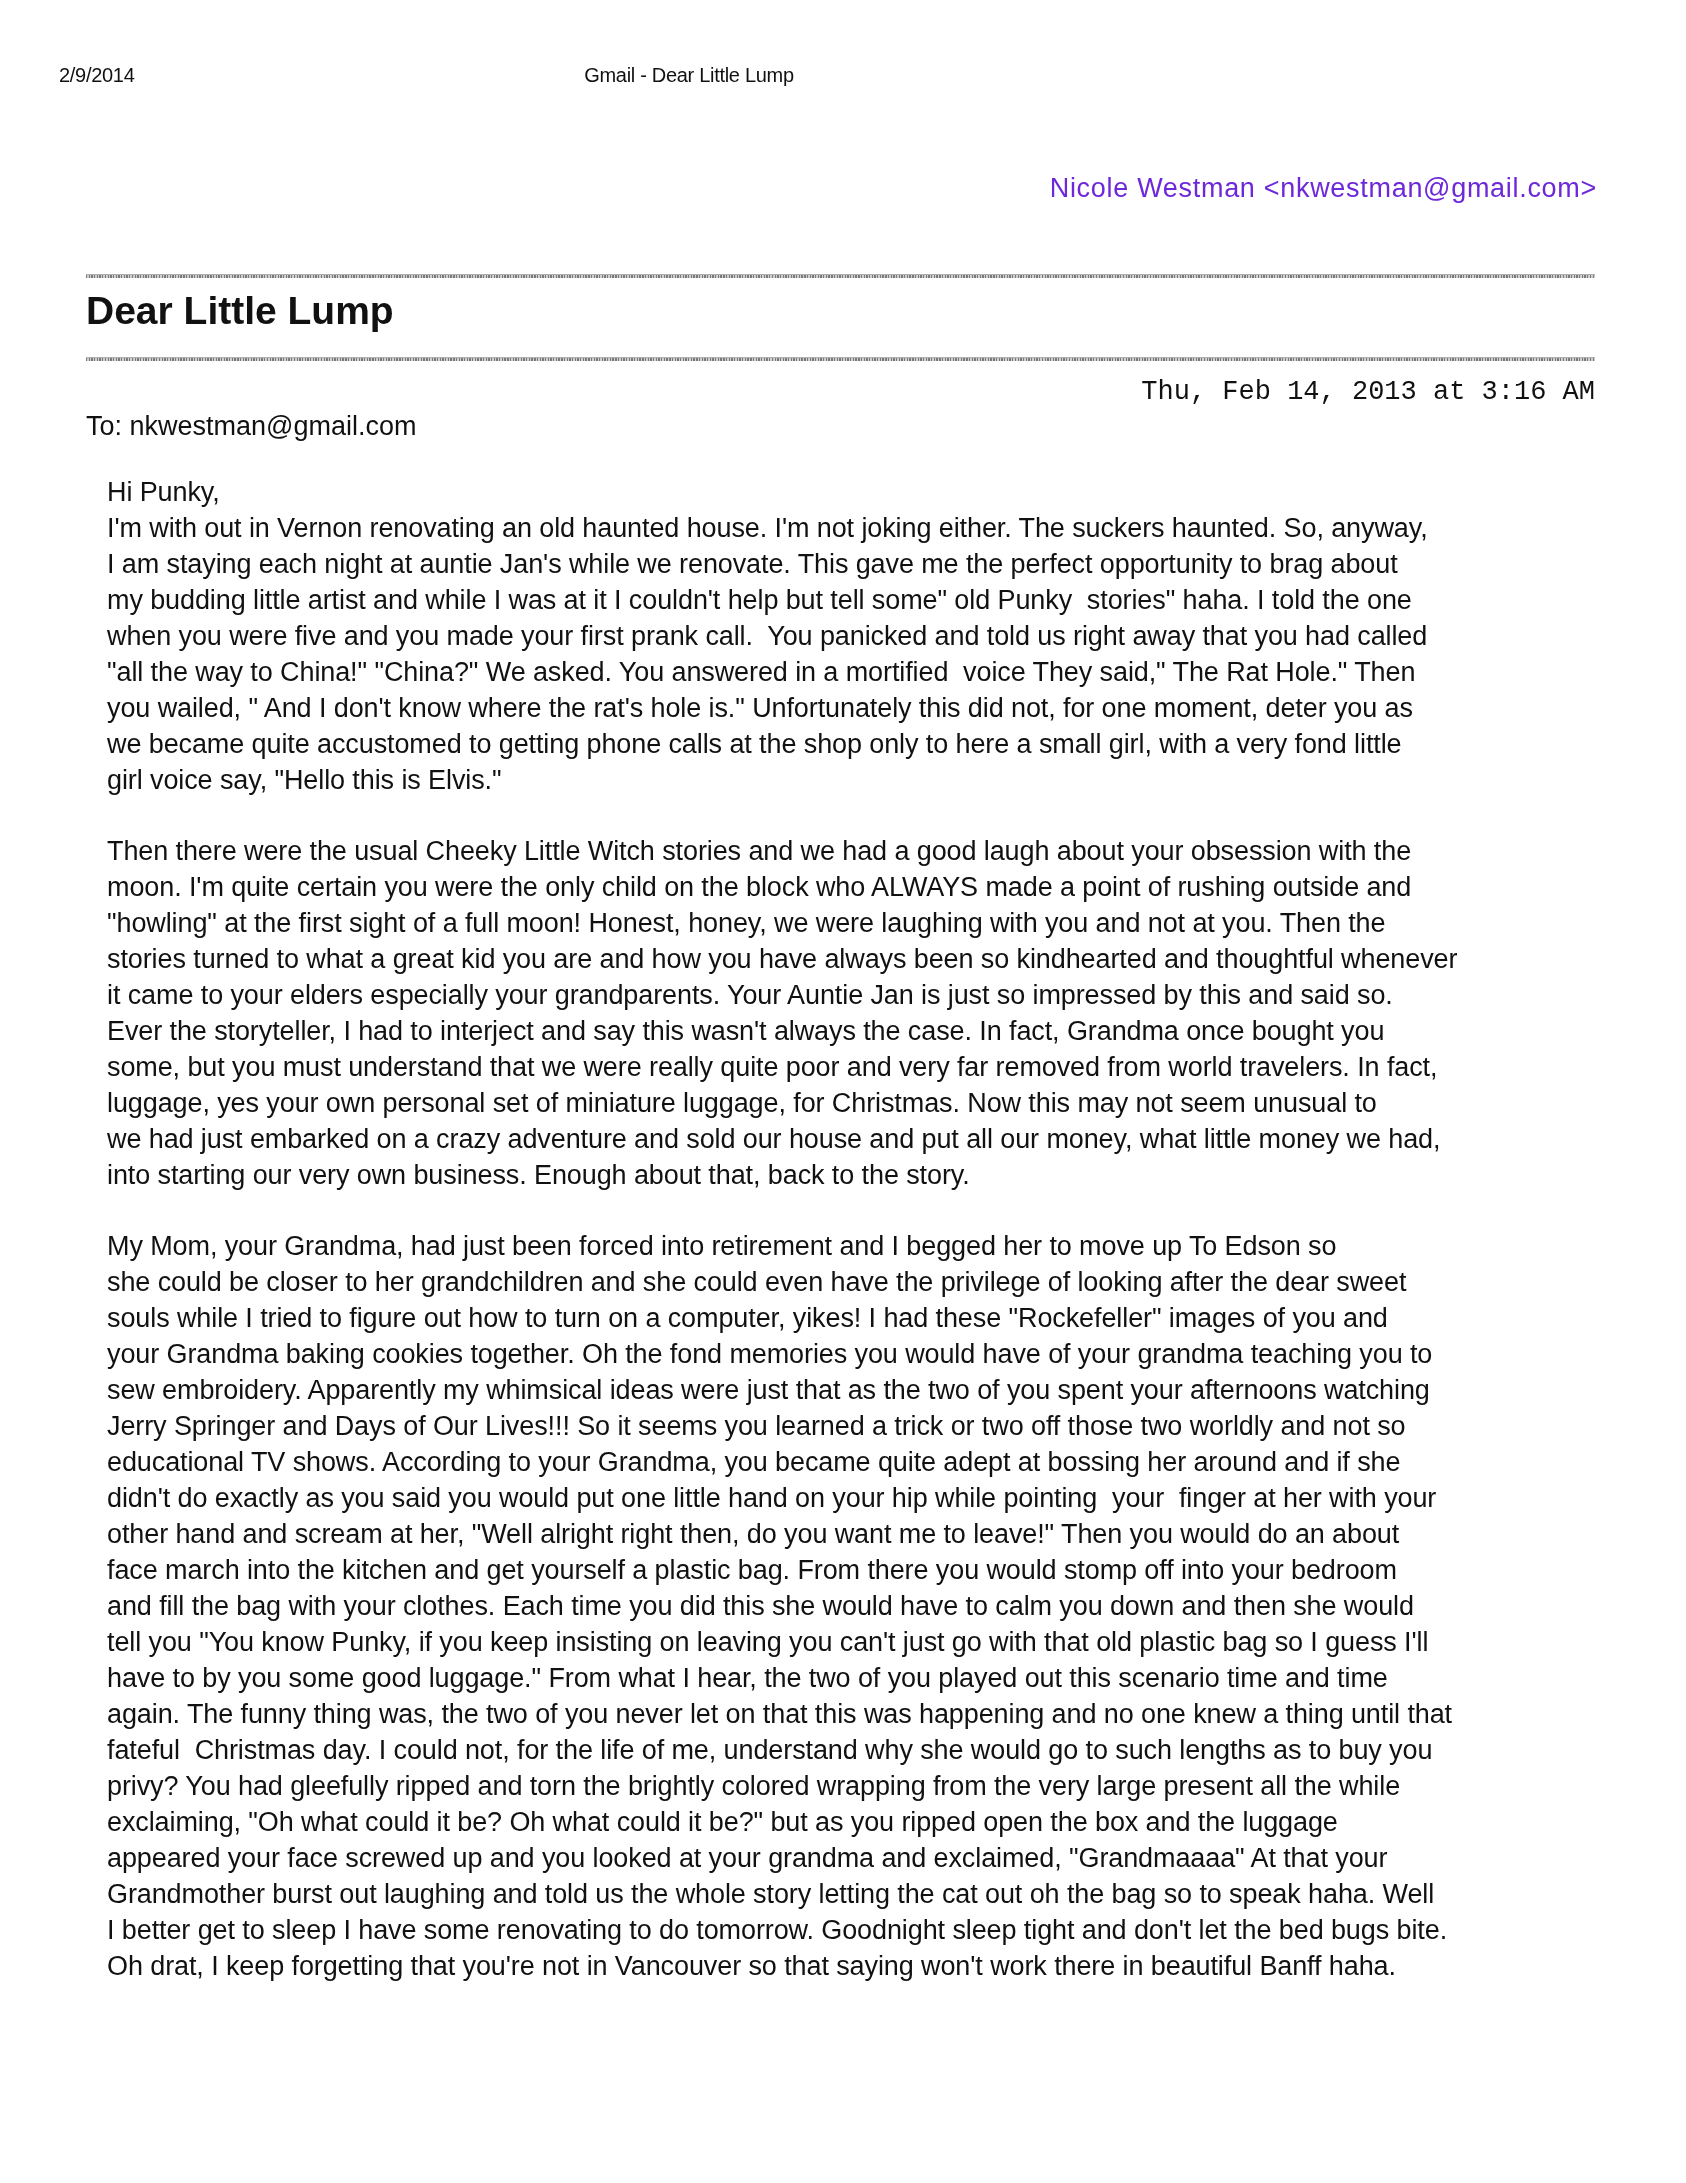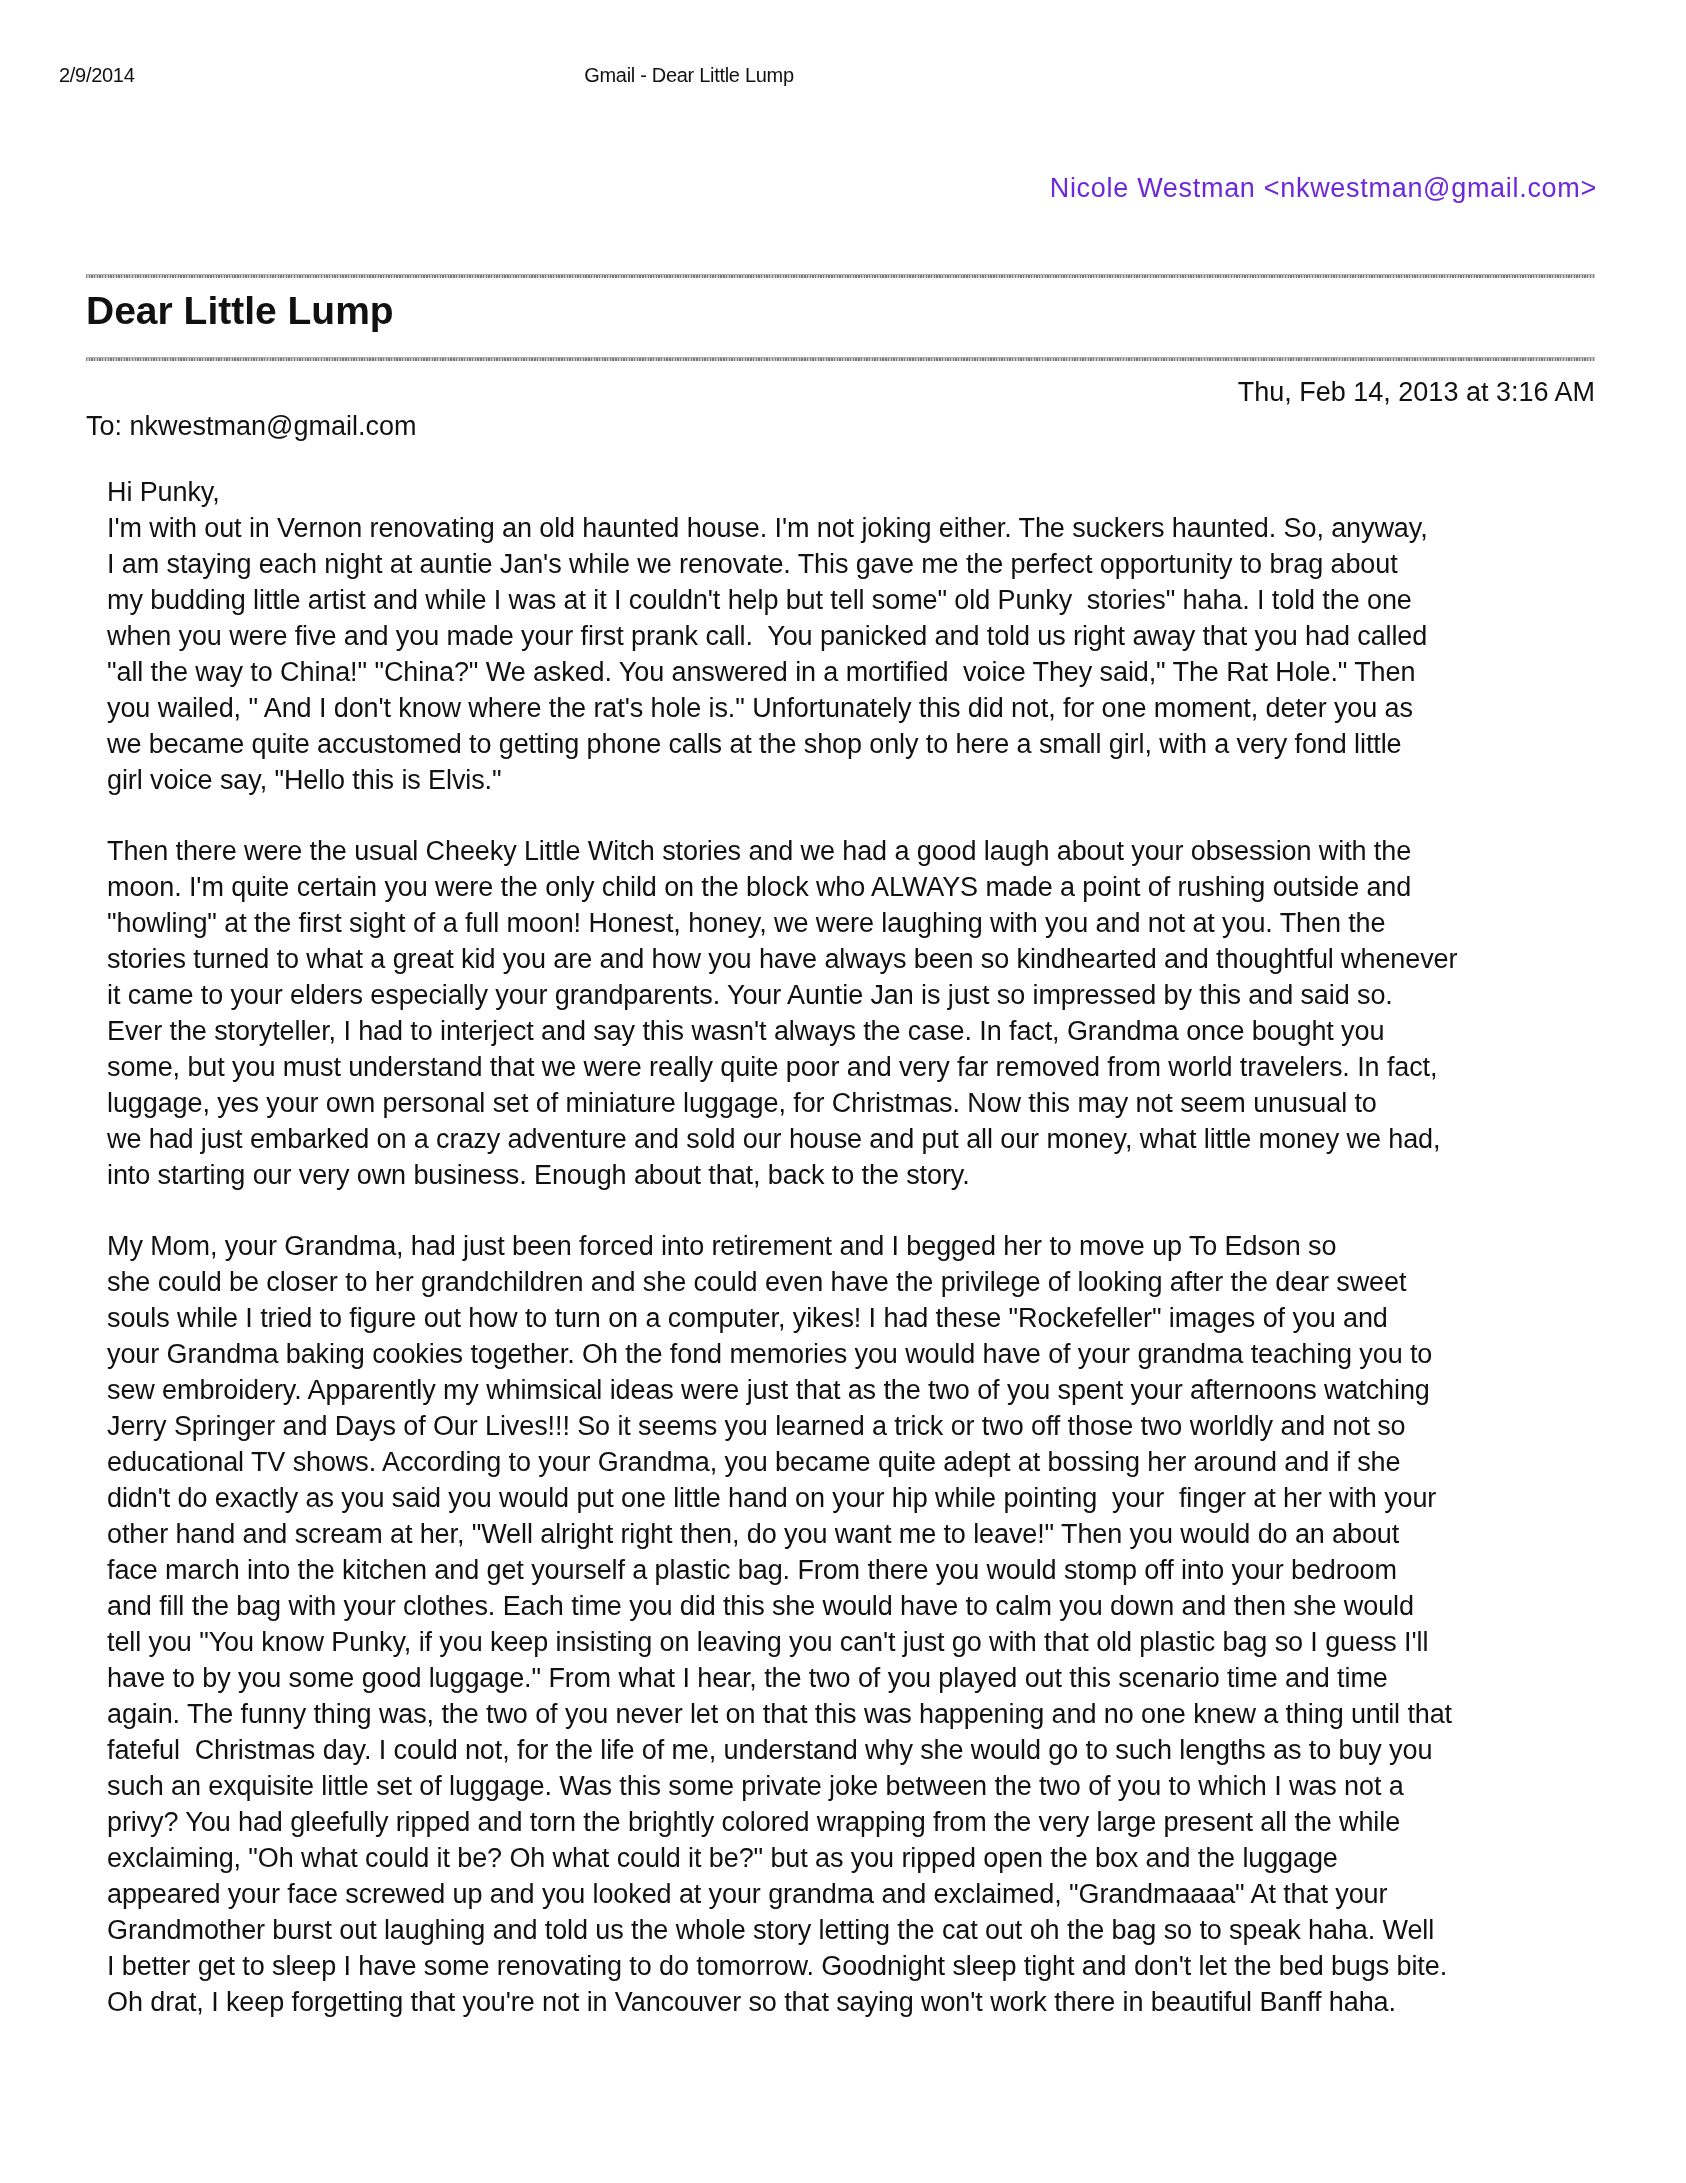--- a/index.html
+++ b/index.html
@@ -24,20 +24,21 @@
   }
   .rule-top { top: 274px; }
   .rule-bottom { top: 357px; }
   .subject {
     position: absolute; left: 86px; top: 289px;
     font-size: 39px; font-weight: bold; letter-spacing: 0px;
   }
   .sent-date {
     position: absolute; right: 92px; top: 377px;
     font-size: 27px;
+    font-family: Liberation Mono, monospace;
   }
   .to-line {
     position: absolute; left: 86px; top: 411px;
     font-size: 27px;
   }
   .body {
     position: absolute; left: 107px; top: 474px; width: 1498px;
     font-size: 27px; line-height: 36px; letter-spacing: -0.1px;
   }
   .body .line { display: block; white-space: pre; }
@@ -93,21 +94,20 @@
       <span class="line">Jerry Springer and Days of Our Lives!!! So it seems you learned a trick or two off those two worldly and not so</span>
       <span class="line">educational TV shows. According to your Grandma, you became quite adept at bossing her around and if she</span>
       <span class="line">didn't do exactly as you said you would put one little hand on your hip while pointing  your  finger at her with your</span>
       <span class="line">other hand and scream at her, "Well alright right then, do you want me to leave!" Then you would do an about</span>
       <span class="line">face march into the kitchen and get yourself a plastic bag. From there you would stomp off into your bedroom</span>
       <span class="line">and fill the bag with your clothes. Each time you did this she would have to calm you down and then she would</span>
       <span class="line">tell you "You know Punky, if you keep insisting on leaving you can't just go with that old plastic bag so I guess I'll</span>
       <span class="line">have to by you some good luggage." From what I hear, the two of you played out this scenario time and time</span>
       <span class="line">again. The funny thing was, the two of you never let on that this was happening and no one knew a thing until that</span>
       <span class="line">fateful  Christmas day. I could not, for the life of me, understand why she would go to such lengths as to buy you</span>
-      <span class="line">such an exquisite little set of luggage. Was this some private joke between the two of you to which I was not a</span>
       <span class="line">privy? You had gleefully ripped and torn the brightly colored wrapping from the very large present all the while</span>
       <span class="line">exclaiming, "Oh what could it be? Oh what could it be?" but as you ripped open the box and the luggage</span>
       <span class="line">appeared your face screwed up and you looked at your grandma and exclaimed, "Grandmaaaa" At that your</span>
       <span class="line">Grandmother burst out laughing and told us the whole story letting the cat out oh the bag so to speak haha. Well</span>
       <span class="line">I better get to sleep I have some renovating to do tomorrow. Goodnight sleep tight and don't let the bed bugs bite.</span>
       <span class="line">Oh drat, I keep forgetting that you're not in Vancouver so that saying won't work there in beautiful Banff haha.</span>
     </div>
 </div>
 
 

